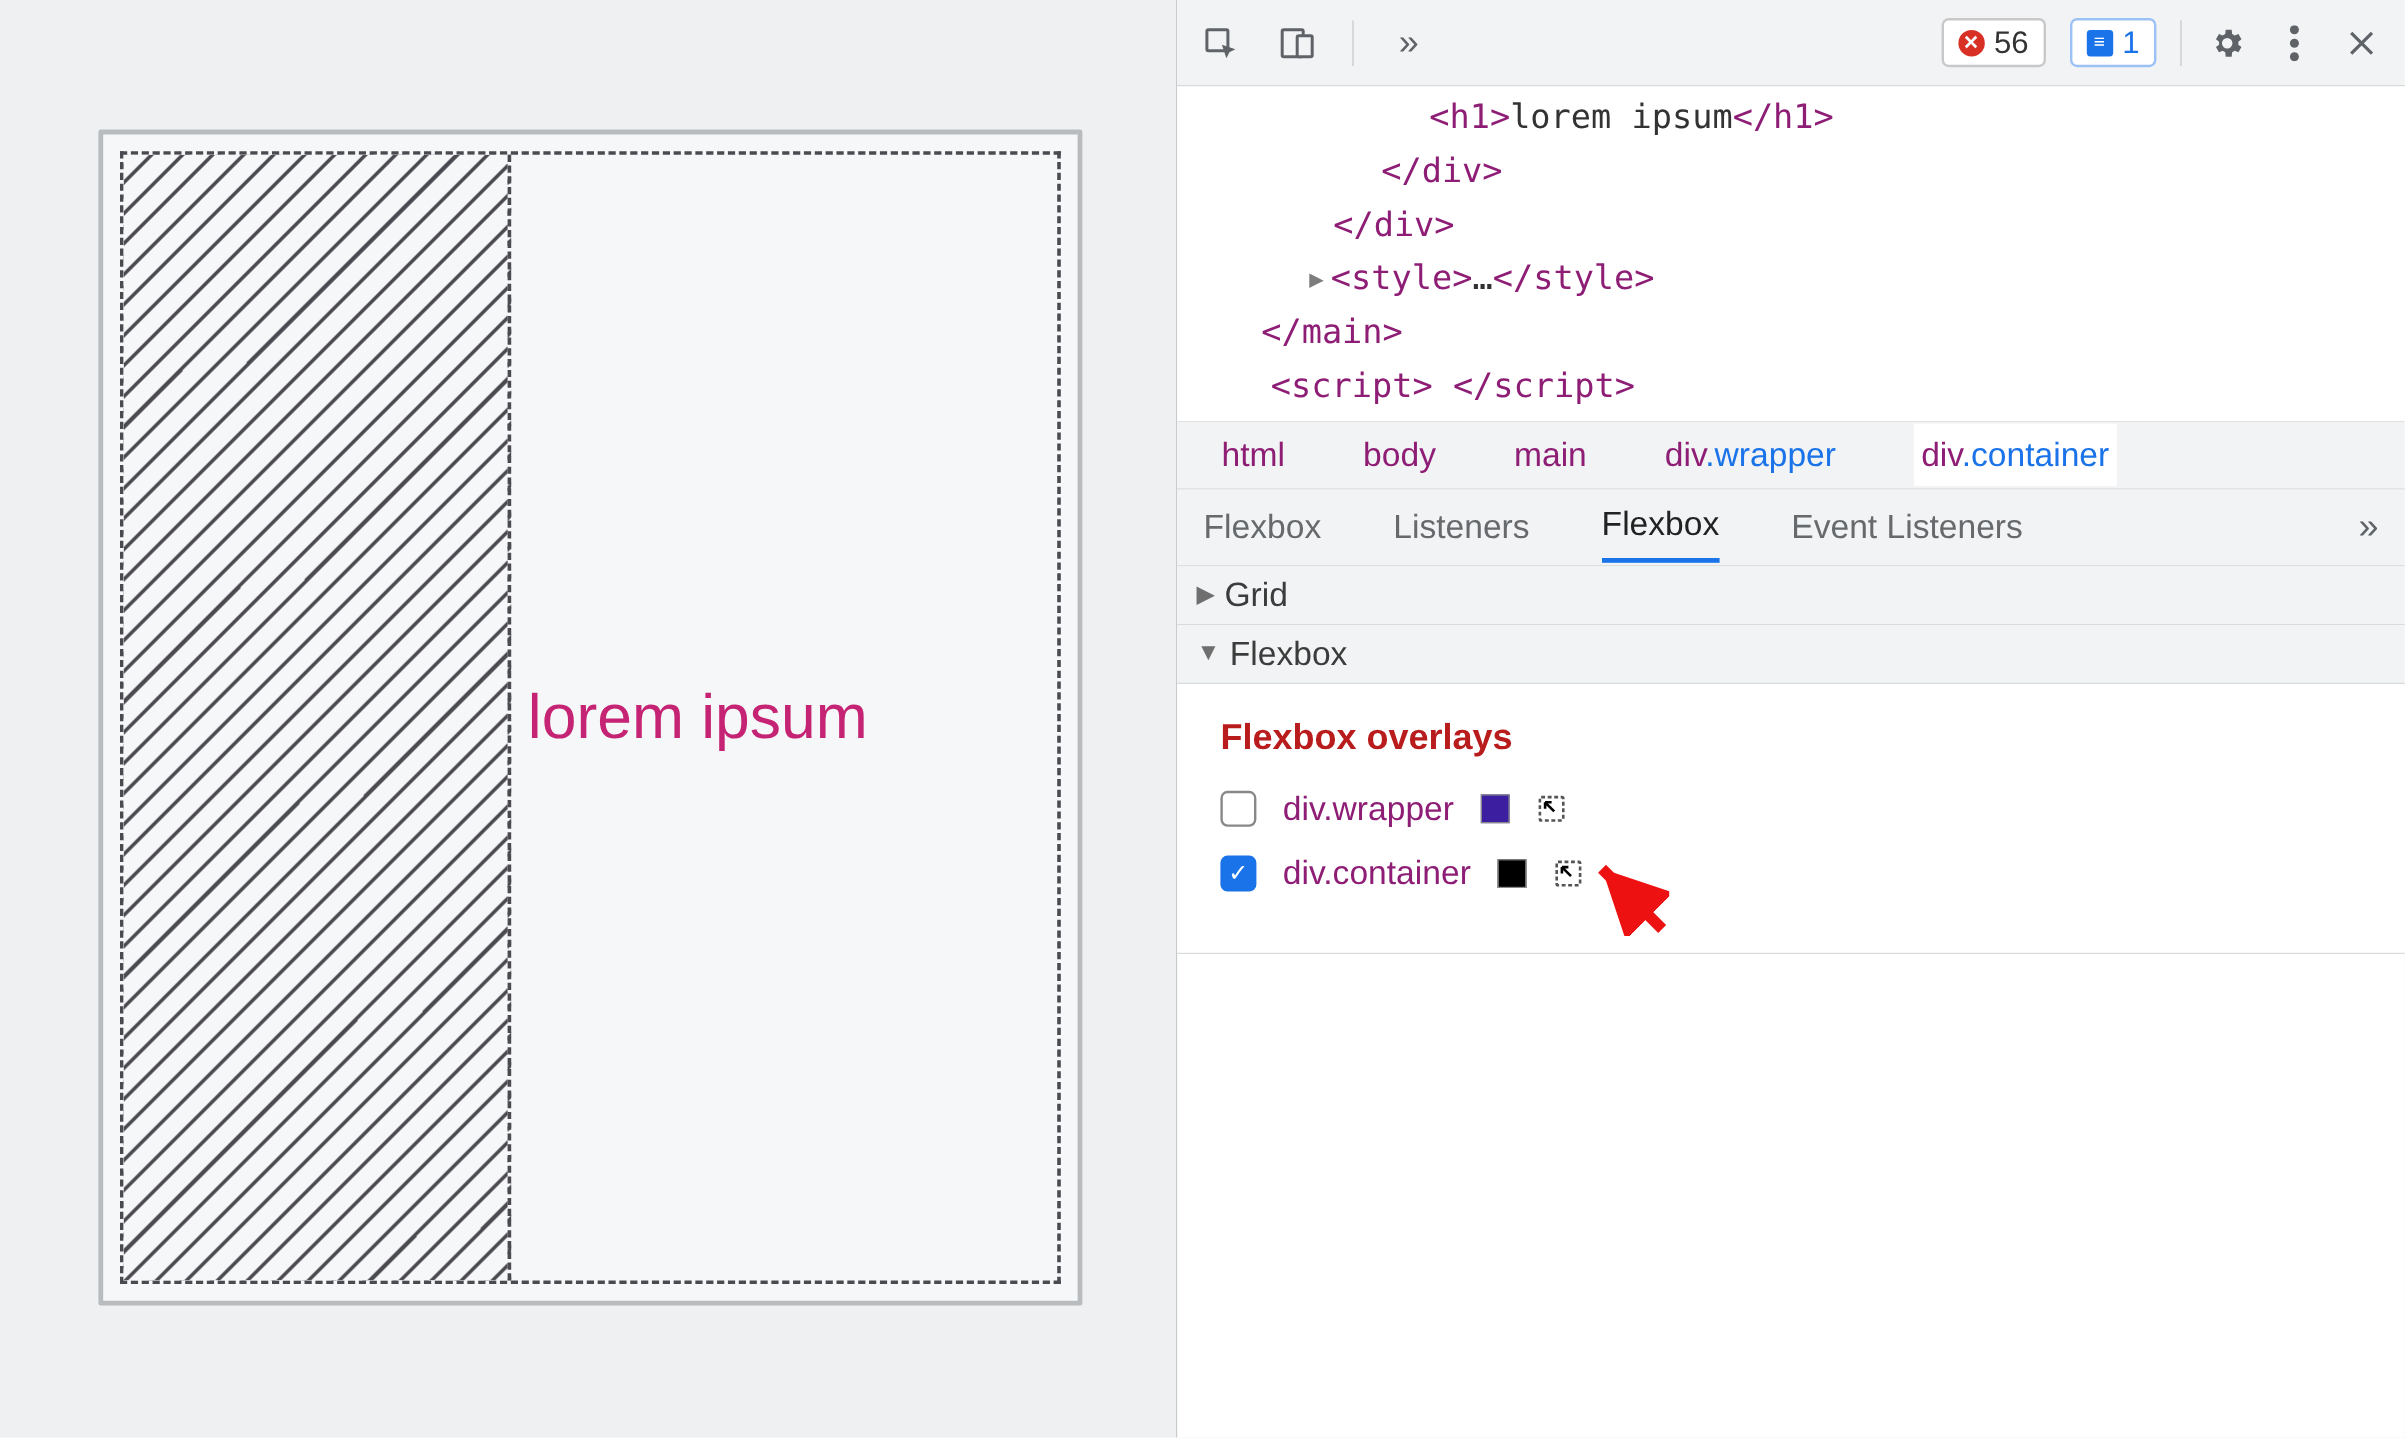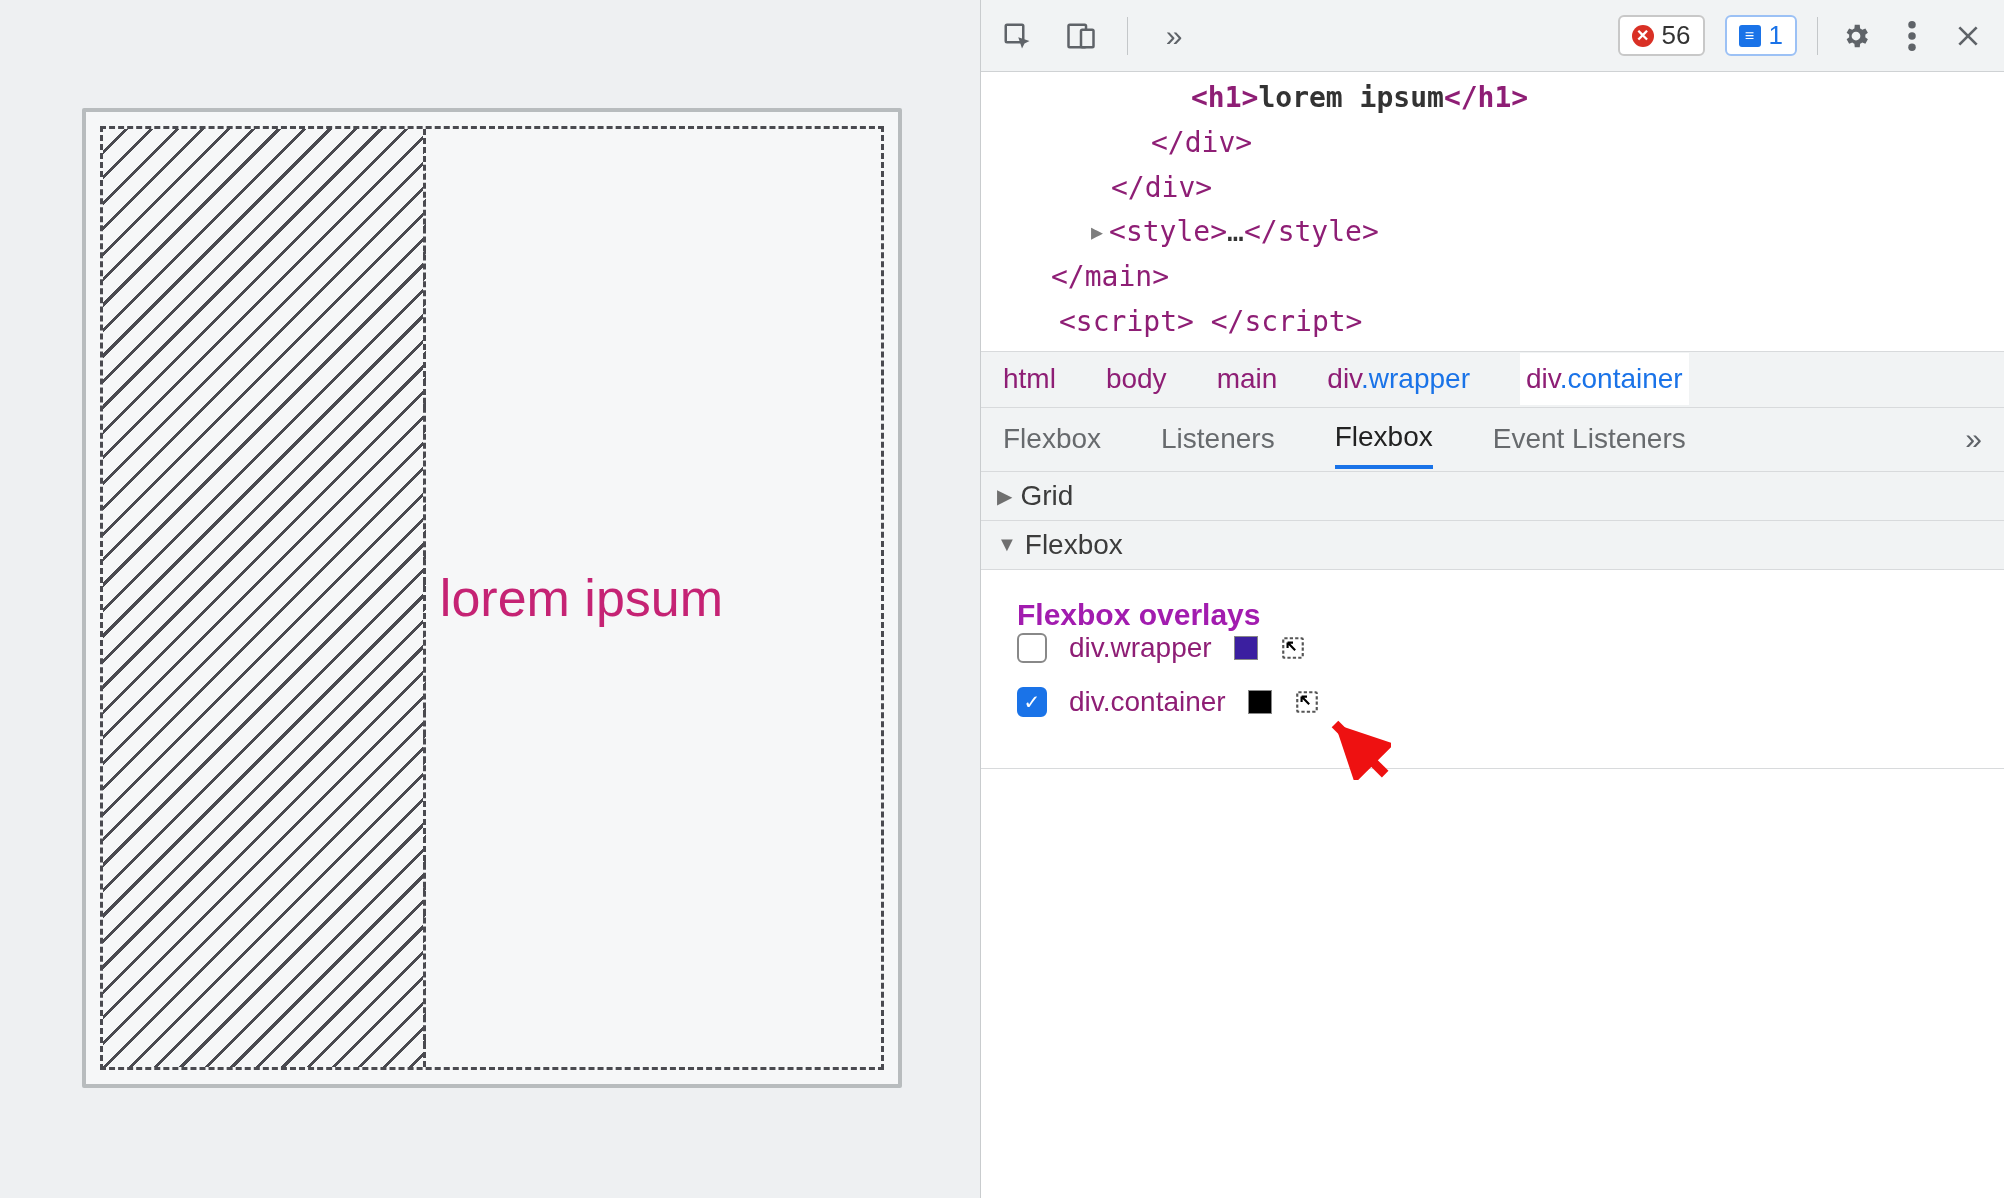--- a/index.html
+++ b/index.html
@@ -122,21 +122,21 @@
   
   .breadcrumbs {
     height:56px;
     background:#f1f3f4;
     border-bottom:1px solid #d8dadc;
     display:flex; align-items:center; gap:50px;
     padding:0 22px;
     font-size:28px;
     color:#8e1e75;
   }
-  .breadcrumbs .bc { cursor:pointer; }
+  .breadcrumbs .bc { cursor:pointer;margin-left:15px; }
   .breadcrumbs .bc.sel { background:#fff; color:#8e1e75; padding:10px 6px; }
   .breadcrumbs .dot { color:#1a73e8; }
 
   
   .panel-tabs {
     height:64px;
     background:#f1f3f4;
     border-bottom:1px solid #d8dadc;
     display:flex; align-items:center;
     padding:0 22px; gap:60px;
@@ -152,21 +152,21 @@
     background:#f1f3f4;
     border-bottom:1px solid #d8dadc;
     padding:8px 16px;
     font-size:28px;
     color:#3c3c3c;
     display:flex; align-items:center; gap:8px;
   }
   .tri { font-size:20px; color:#6f6f6f; }
 
   .fb-body { background:#fff; padding:28px 36px; border-bottom:1px solid #d8dadc; position:relative; }
-  .fb-title { font-size:30px; font-weight:600; color:#a21caf; }
+  .fb-title { font-size:30px; font-weight:600; color:#b91c1c; margin-bottom:26px; }
   .fb-row { display:flex; align-items:center; gap:22px; font-size:28px; margin-bottom:22px; }
   .chk {
     width:30px;height:30px;border:2px solid #888;border-radius:6px;background:#fff;
     display:flex;align-items:center;justify-content:center;cursor:pointer;flex-shrink:0;
   }
   .chk.checked { background:#1a73e8; border-color:#1a73e8; color:#fff; font-size:20px; }
   .sel-lbl { color:#8e1e75; cursor:pointer; }
   .swatch { width:24px;height:24px;border:1px solid #888; }
   .swatch.purple { background:#3b1fa0; }
   .swatch.black { background:#000; }
@@ -241,21 +241,21 @@
         </div>
         <div class="icon-btn">
           <svg width="26" height="26" viewBox="0 0 24 24" stroke="#5f6368" stroke-width="2.5">
               <path d="M4 4 L20 20 M20 4 L4 20"></path>
             </svg>
         </div>
       </div>
     </div>
 
     <div class="source">
-      <div class="src-line" style="padding-left:210px;font-weight:bold;"><span class="pun">&lt;</span><span class="tag">h1</span><span class="pun">&gt;</span><span class="txt">lorem ipsum</span><span class="pun">&lt;/</span><span class="tag">h1</span><span class="pun">&gt;</span></div>
+      <div class="src-line" style="padding-left:210px;"><span class="pun">&lt;</span><span class="tag">h1</span><span class="pun">&gt;</span><span class="txt">lorem ipsum</span><span class="pun">&lt;/</span><span class="tag">h1</span><span class="pun">&gt;</span></div>
       <div class="src-line" style="padding-left:170px;"><span class="pun">&lt;/</span><span class="tag">div</span><span class="pun">&gt;</span></div>
       <div class="src-line" style="padding-left:130px;"><span class="pun">&lt;/</span><span class="tag">div</span><span class="pun">&gt;</span></div>
       <div class="src-line" style="padding-left:110px;"><span class="caret-tri">▶</span><span class="pun">&lt;</span><span class="tag">style</span><span class="pun">&gt;</span><span class="txt">…</span><span class="pun">&lt;/</span><span class="tag">style</span><span class="pun">&gt;</span></div>
       <div class="src-line" style=""><span class="pun">&lt;/</span><span class="tag">main</span><span class="pun">&gt;</span></div>
       <div class="src-line" style="padding-left:78px;"><span class="pun">&lt;</span><span class="tag">script</span><span class="pun">&gt;</span><span class="txt"> </span><span class="pun">&lt;/</span><span class="tag">script</span><span class="pun">&gt;</span></div>
     </div>
 
     <div class="breadcrumbs">
       <span class="bc">html</span>
       <span class="bc">body</span>

